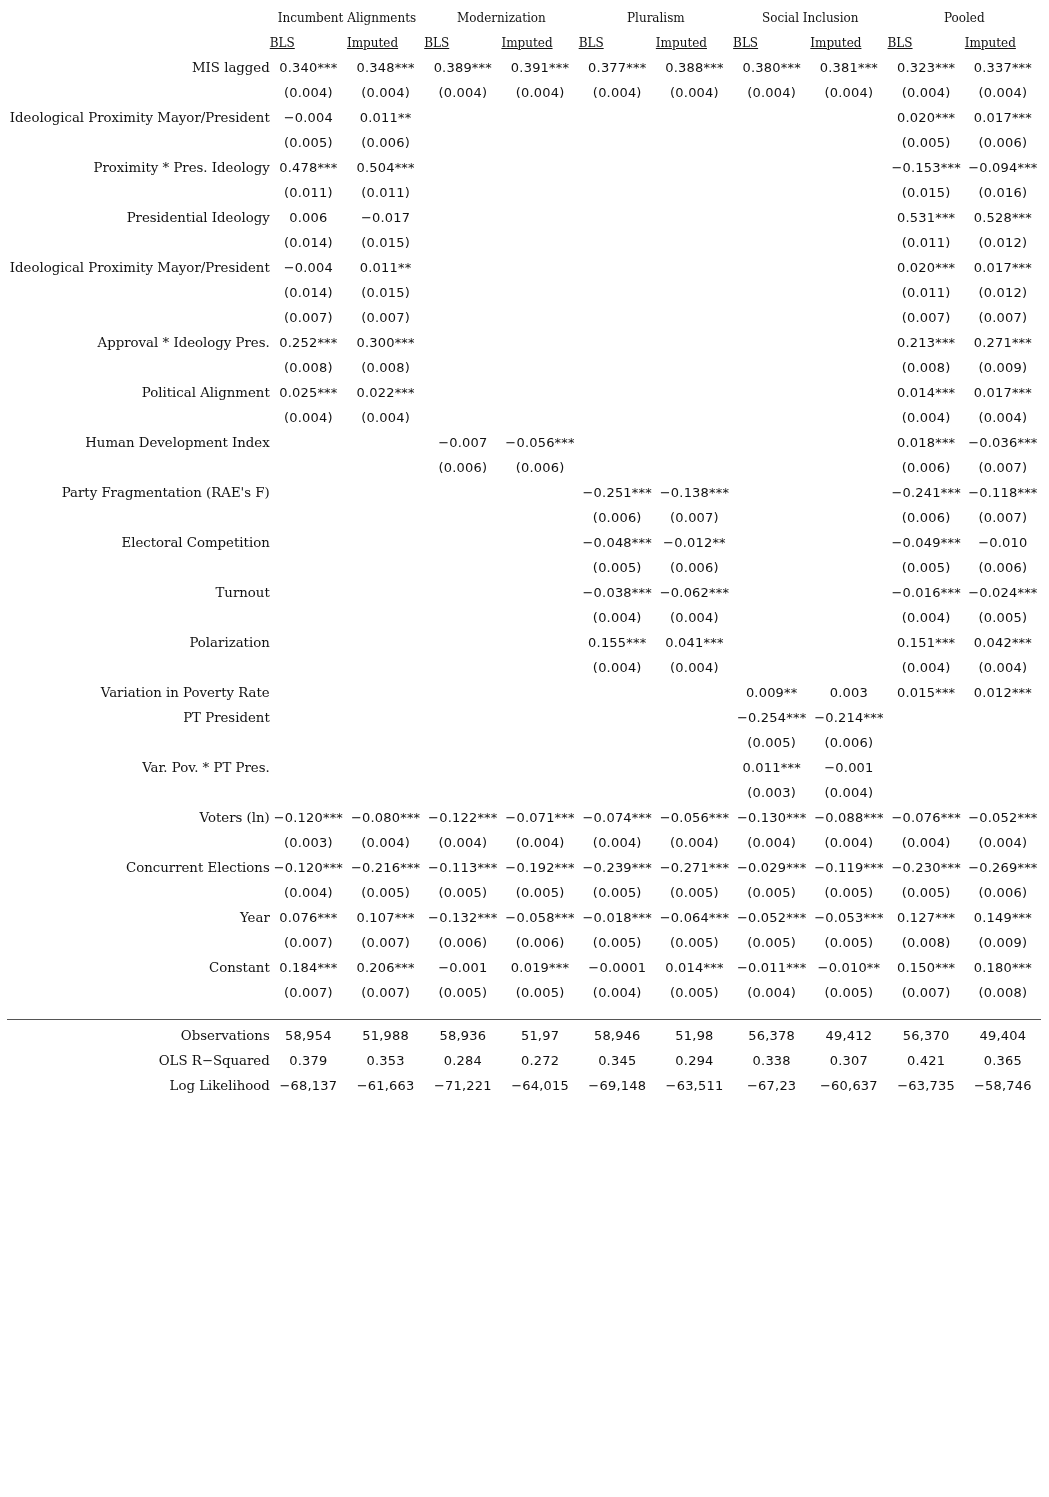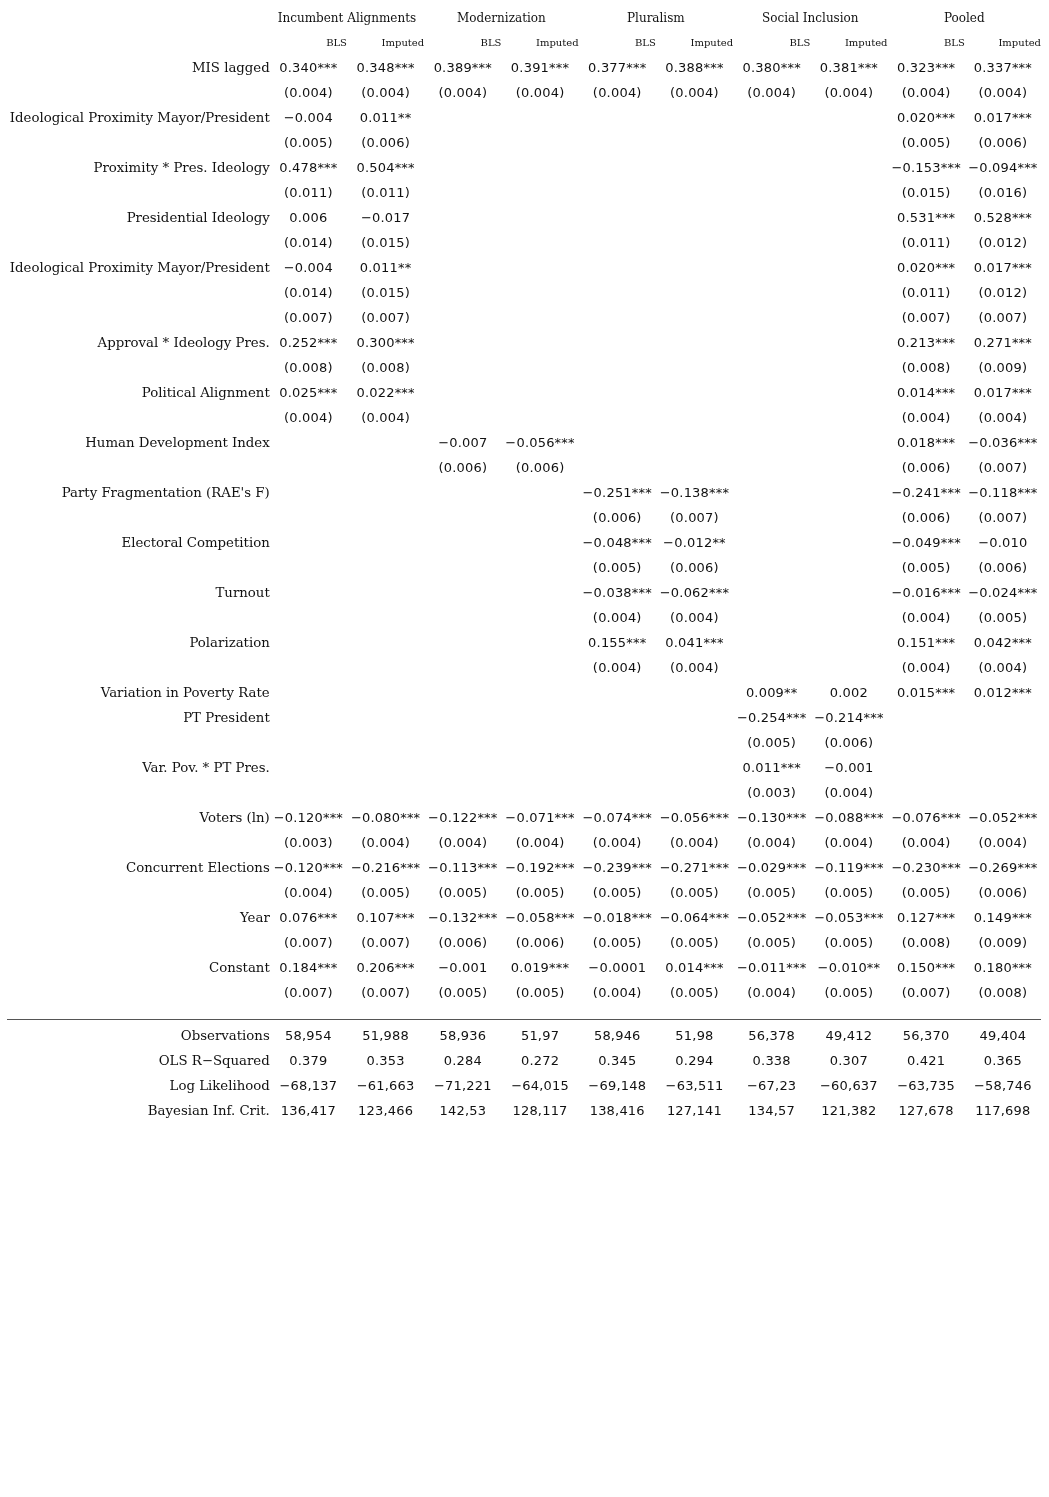--- a/index.html
+++ b/index.html
@@ -4,21 +4,21 @@
 <style>
   html, body { margin: 0; padding: 0; background: #ffffff; }
   body { width: 1049px; height: 1497px; position: relative; overflow: hidden;
          font-family: "DejaVu Serif", "Liberation Serif", serif; color: #111; }
   .wrap { position: absolute; left: 7px; top: 5px; width: 1034px; }
   table { border-collapse: collapse; width: 1034px; table-layout: fixed; }
   td { height: 25px; padding: 0; font-size: 13.3px; white-space: nowrap; vertical-align: middle; }
   td.lbl { text-align: right; width: 262px; }
   td.num { text-align: center; width: 77px; font-family: "DejaVu Sans", "Liberation Sans", sans-serif; font-size: 13px; letter-spacing: 0.2px; }
   td.grp { text-align: center; font-size: 12px; }
-  td.sub { text-align: right; font-size: 10px; }
+  td.sub { text-align: left; font-size: 12px; text-decoration: underline; }
   tr.rule td { height: 14px; border-bottom: 1.5px solid #555; }
   tr.gap td { height: 3px; }
 </style>
 </head>
 <body>
 
 <div class="wrap">
   <table>
     <colgroup>
       <col style="width:262px">
@@ -382,21 +382,21 @@
         </tr>
         <tr>
           <td class="lbl">Variation in Poverty Rate</td>
           <td class="num"></td>
           <td class="num"></td>
           <td class="num"></td>
           <td class="num"></td>
           <td class="num"></td>
           <td class="num"></td>
           <td class="num">0.009**</td>
-          <td class="num">0.002</td>
+          <td class="num">0.003</td>
           <td class="num">0.015***</td>
           <td class="num">0.012***</td>
         </tr>
         <tr>
           <td class="lbl">PT President</td>
           <td class="num"></td>
           <td class="num"></td>
           <td class="num"></td>
           <td class="num"></td>
           <td class="num"></td>
@@ -587,28 +587,15 @@
           <td class="num">−61,663</td>
           <td class="num">−71,221</td>
           <td class="num">−64,015</td>
           <td class="num">−69,148</td>
           <td class="num">−63,511</td>
           <td class="num">−67,23</td>
           <td class="num">−60,637</td>
           <td class="num">−63,735</td>
           <td class="num">−58,746</td>
         </tr>
-        <tr>
-          <td class="lbl">Bayesian Inf. Crit.</td>
-          <td class="num">136,417</td>
-          <td class="num">123,466</td>
-          <td class="num">142,53</td>
-          <td class="num">128,117</td>
-          <td class="num">138,416</td>
-          <td class="num">127,141</td>
-          <td class="num">134,57</td>
-          <td class="num">121,382</td>
-          <td class="num">127,678</td>
-          <td class="num">117,698</td>
-        </tr>
       </tbody>
   </table>
 </div>
 
 </body></html>

